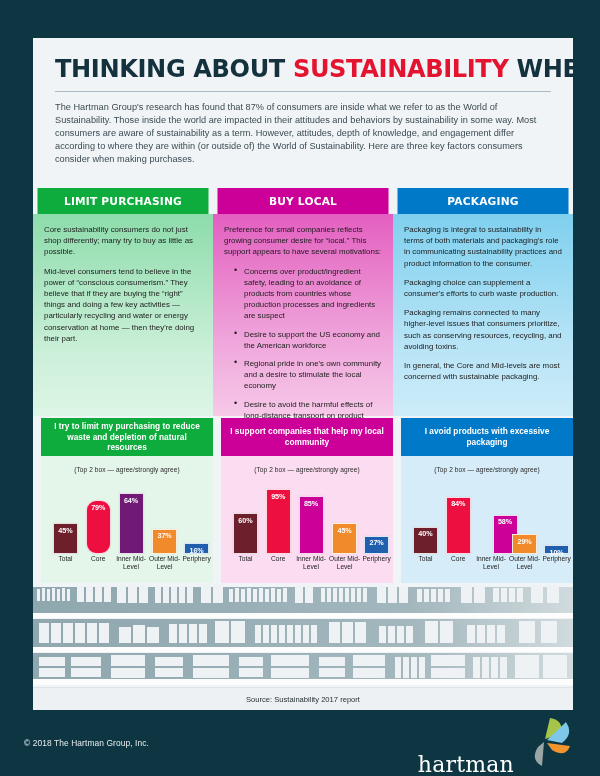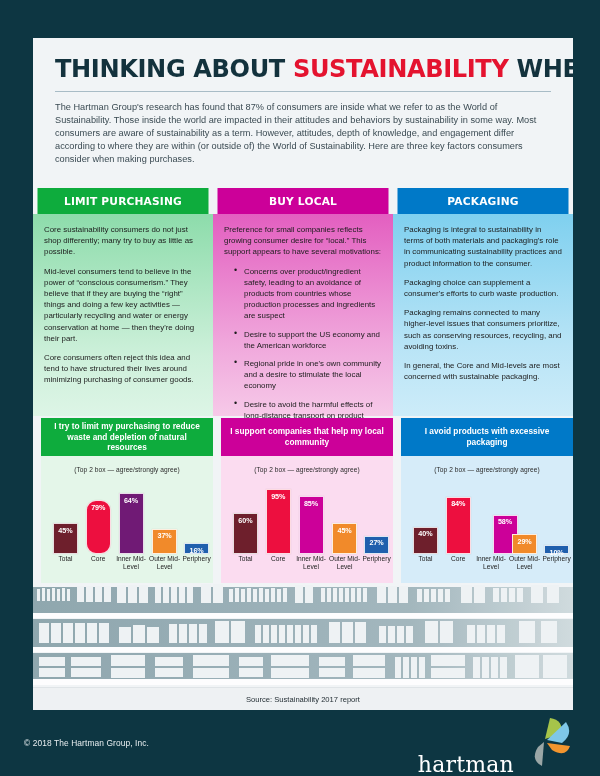--- a/index.html
+++ b/index.html
@@ -283,21 +283,20 @@
     </div>
 
     <div class="cols">
       <div class="col c1">
         <div class="col-head-wrap">
           <div class="col-head">LIMIT PURCHASING</div>
         </div>
         <div class="col-body">
           <p>Core sustainability consumers do not just shop differently; many try to buy as little as possible.</p>
           <p>Mid-level consumers tend to believe in the power of “conscious consumerism.” They believe that if they are buying the “right” things and doing a few key activities — particularly recycling and water or energy conservation at home — then they're doing their part.</p>
-          <p>Core consumers often reject this idea and tend to have structured their lives around minimizing purchasing of consumer goods.</p>
         </div>
       </div>
 
       <div class="col c2">
         <div class="col-head-wrap">
           <div class="col-head">BUY LOCAL</div>
         </div>
         <div class="col-body">
           <p>Preference for small companies reflects growing consumer desire for “local.” This support appears to have several motivations:</p>
           <ul>

